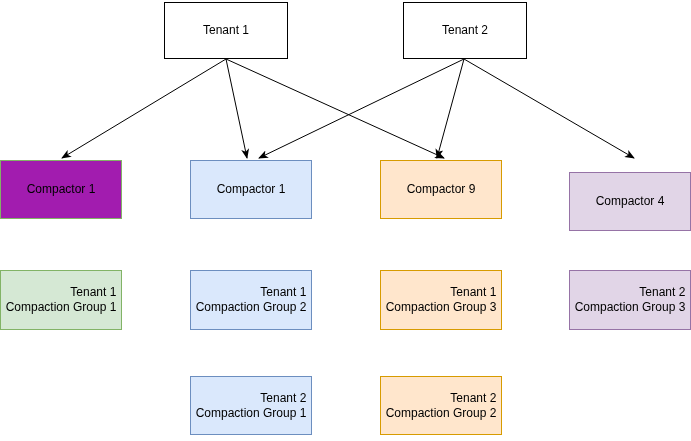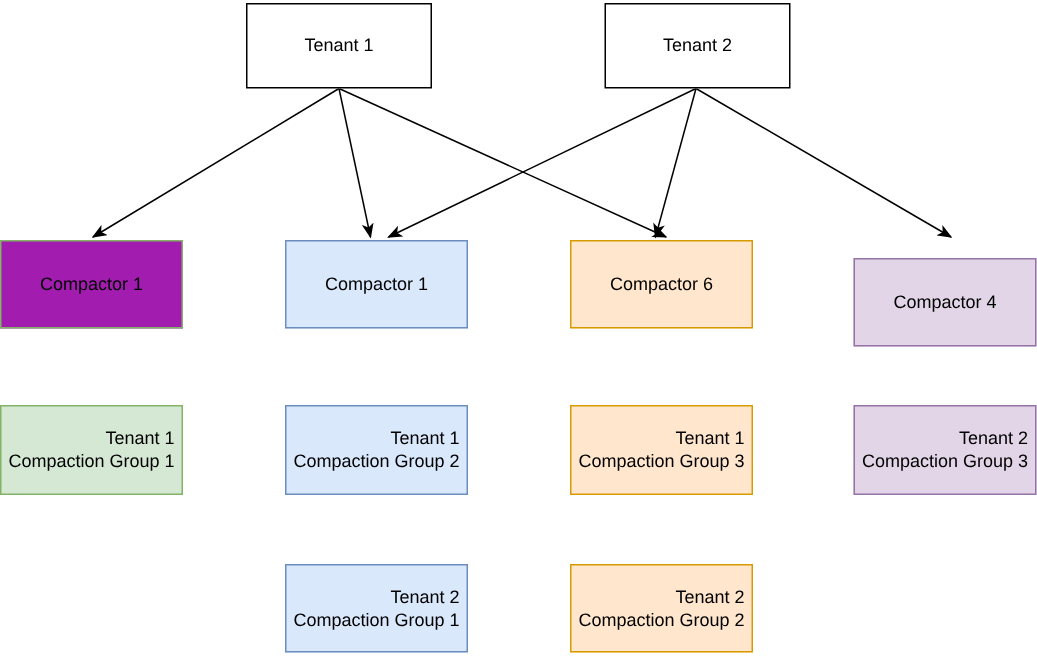--- a/index.html
+++ b/index.html
@@ -67,21 +67,21 @@
         <line x1="464" y1="59" x2="437" y2="158" stroke="#000000" stroke-width="1" marker-end="url(#arrowhead)"></line>
         <line x1="464" y1="59" x2="634" y2="158" stroke="#000000" stroke-width="1" marker-end="url(#arrowhead)"></line>
       </g>
   </svg>
 
   <div id="node-layer">
       <div class="node" style="left: 164px; top: 2px; width: 124px; height: 57px; background: rgb(255, 255, 255); border-color: rgb(0, 0, 0);"><span class="node-label">Tenant 1</span></div>
       <div class="node" style="left: 403px; top: 2px; width: 124px; height: 57px; background: rgb(255, 255, 255); border-color: rgb(0, 0, 0);"><span class="node-label">Tenant 2</span></div>
       <div class="node" style="left: 0px; top: 160px; width: 122px; height: 59px; background: #a21caf; border-color: rgb(130, 179, 102);"><span class="node-label">Compactor 1</span></div>
       <div class="node" style="left: 190px; top: 160px; width: 122px; height: 59px; background: rgb(218, 232, 252); border-color: rgb(108, 142, 191);"><span class="node-label">Compactor 1</span></div>
-      <div class="node" style="left: 380px; top: 160px; width: 122px; height: 59px; background: rgb(255, 230, 204); border-color: rgb(215, 155, 0);"><span class="node-label">Compactor 6</span></div>
+      <div class="node" style="left: 380px; top: 160px; width: 122px; height: 59px; background: rgb(255, 230, 204); border-color: rgb(215, 155, 0);"><span class="node-label">Compactor 9</span></div>
       <div class="node" style="left: 569px; top: 160px; width: 122px; height: 59px; background: rgb(225, 213, 231); border-color: rgb(150, 115, 166); margin-top: 12px;"><span class="node-label">Compactor 4</span></div>
       <div class="node" style="left: 0px; top: 270px; width: 122px; height: 60px; background: rgb(213, 232, 212); border-color: rgb(130, 179, 102);"><span class="node-label">Tenant 1
 Compaction Group 1</span></div>
       <div class="node" style="left: 190px; top: 270px; width: 122px; height: 60px; background: rgb(218, 232, 252); border-color: rgb(108, 142, 191);"><span class="node-label">Tenant 1
 Compaction Group 2</span></div>
       <div class="node" style="left: 380px; top: 270px; width: 122px; height: 60px; background: rgb(255, 230, 204); border-color: rgb(215, 155, 0);"><span class="node-label">Tenant 1
 Compaction Group 3</span></div>
       <div class="node" style="left: 569px; top: 270px; width: 122px; height: 60px; background: rgb(225, 213, 231); border-color: rgb(150, 115, 166);"><span class="node-label">Tenant 2
 Compaction Group 3</span></div>
       <div class="node" style="left: 190px; top: 376px; width: 122px; height: 59px; background: rgb(218, 232, 252); border-color: rgb(108, 142, 191);"><span class="node-label">Tenant 2

